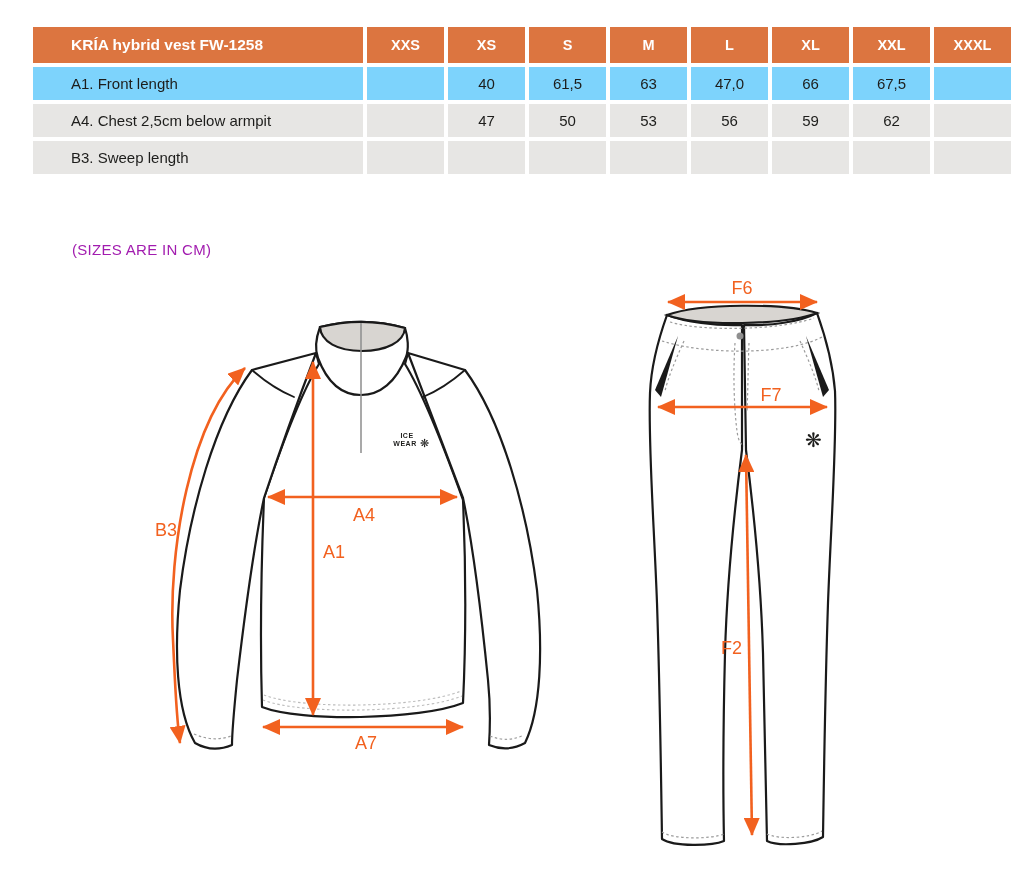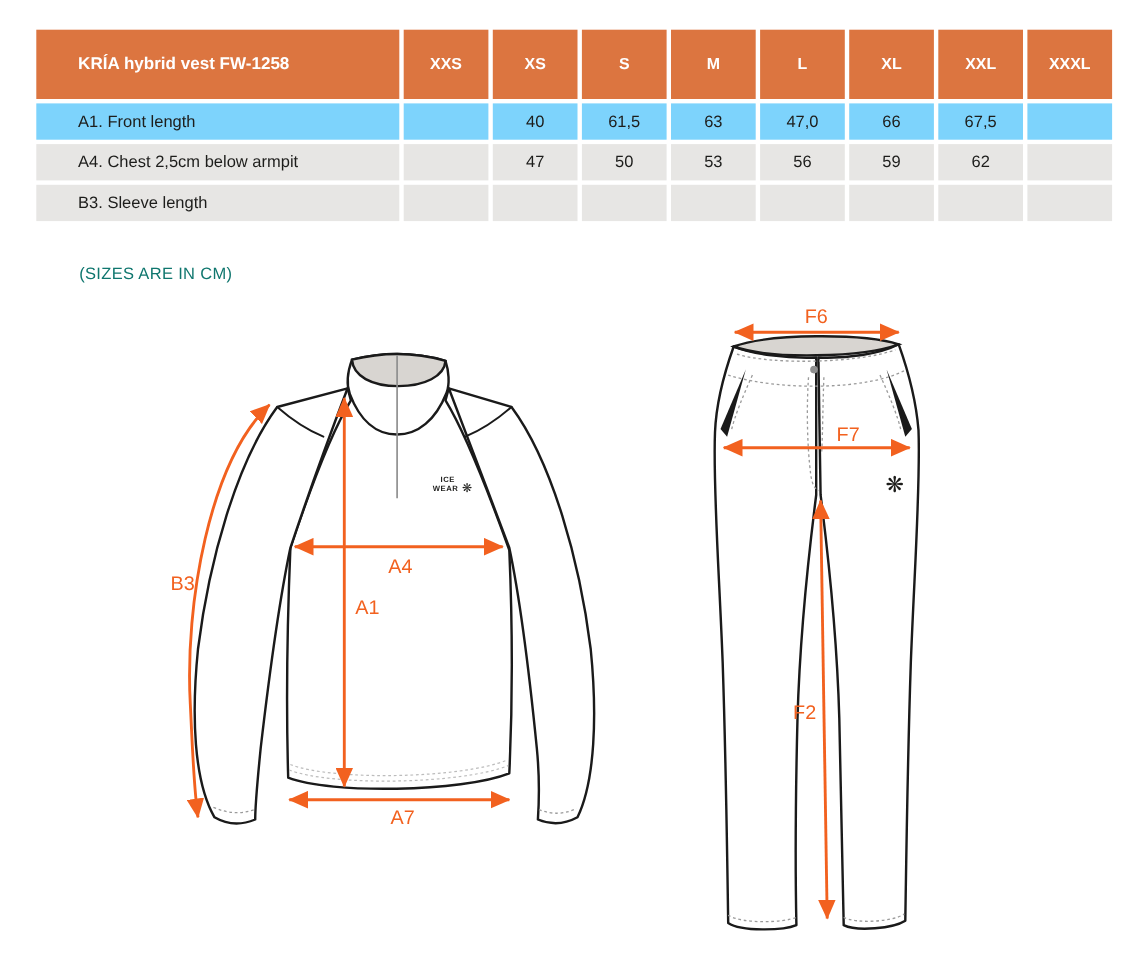--- a/index.html
+++ b/index.html
@@ -4,28 +4,28 @@
 <style>
   html,body{margin:0;padding:0;background:#fff;}
   .page{position:relative;width:1034px;height:890px;background:#ffffff;overflow:hidden;
         font-family:"Liberation Sans",sans-serif;color:#1d1d1b;}
 
   
   table.size-table{position:absolute;left:29px;top:23px;border-collapse:separate;border-spacing:4px;}
   table.size-table th,table.size-table td{padding:0;vertical-align:middle;}
   .col-label{width:330px;}
   .col-size{width:77px;}
-  th.hdr{background:#dc7540;color:#ffffff;height:63px;font-size:14.5px;font-weight:bold;text-align:center;}
+  th.hdr{background:#dc7540;color:#ffffff;height:36px;font-size:14.5px;font-weight:bold;text-align:center;}
   th.hdr.title{text-align:left;padding-left:38px;font-size:15.5px;}
   td.cell{height:33px;font-size:15px;text-align:center;}
   td.cell.lbl{text-align:left;padding-left:38px;}
   tr.dark td{background:#7dd3fc;}
   tr.light td{background:#e7e6e4;}
 
-  .unit-note{position:absolute;left:72px;top:241px;color:#0f766e;font-size:15px;letter-spacing:.3px;}
+  .unit-note{position:absolute;left:72px;top:241px;color:#a21caf;font-size:15px;letter-spacing:.3px;}
 
   .vest-svg{position:absolute;left:120px;top:290px;}
   .pants-svg{position:absolute;left:640px;top:273px;}
 
   .outline{fill:#ffffff;stroke:#1a1a1a;stroke-width:2.2;stroke-linejoin:round;}
   .seam{fill:none;stroke:#1a1a1a;stroke-width:1.8;stroke-linecap:round;}
   .stitch{fill:none;stroke:#9b9b9b;stroke-width:1.2;stroke-dasharray:2.5 2.5;}
   .stitch-light{fill:none;stroke:#bcbcbc;stroke-width:1.1;stroke-dasharray:2.5 2.5;}
   .grayfill{fill:#d8d5d1;stroke:#1a1a1a;stroke-width:2.2;}
   .zip{fill:none;stroke:#8c8c8c;stroke-width:1.5;}
@@ -79,21 +79,21 @@
       <td class="cell"></td>
       <td class="cell">47</td>
       <td class="cell">50</td>
       <td class="cell">53</td>
       <td class="cell">56</td>
       <td class="cell">59</td>
       <td class="cell">62</td>
       <td class="cell"></td>
     </tr>
     <tr class="light">
-      <td class="cell lbl">B3. Sleeve length</td>
+      <td class="cell lbl">B3. Sweep length</td>
       <td class="cell"></td>
       <td class="cell"></td>
       <td class="cell"></td>
       <td class="cell"></td>
       <td class="cell"></td>
       <td class="cell"></td>
       <td class="cell"></td>
       <td class="cell"></td>
     </tr>
   </tbody>

